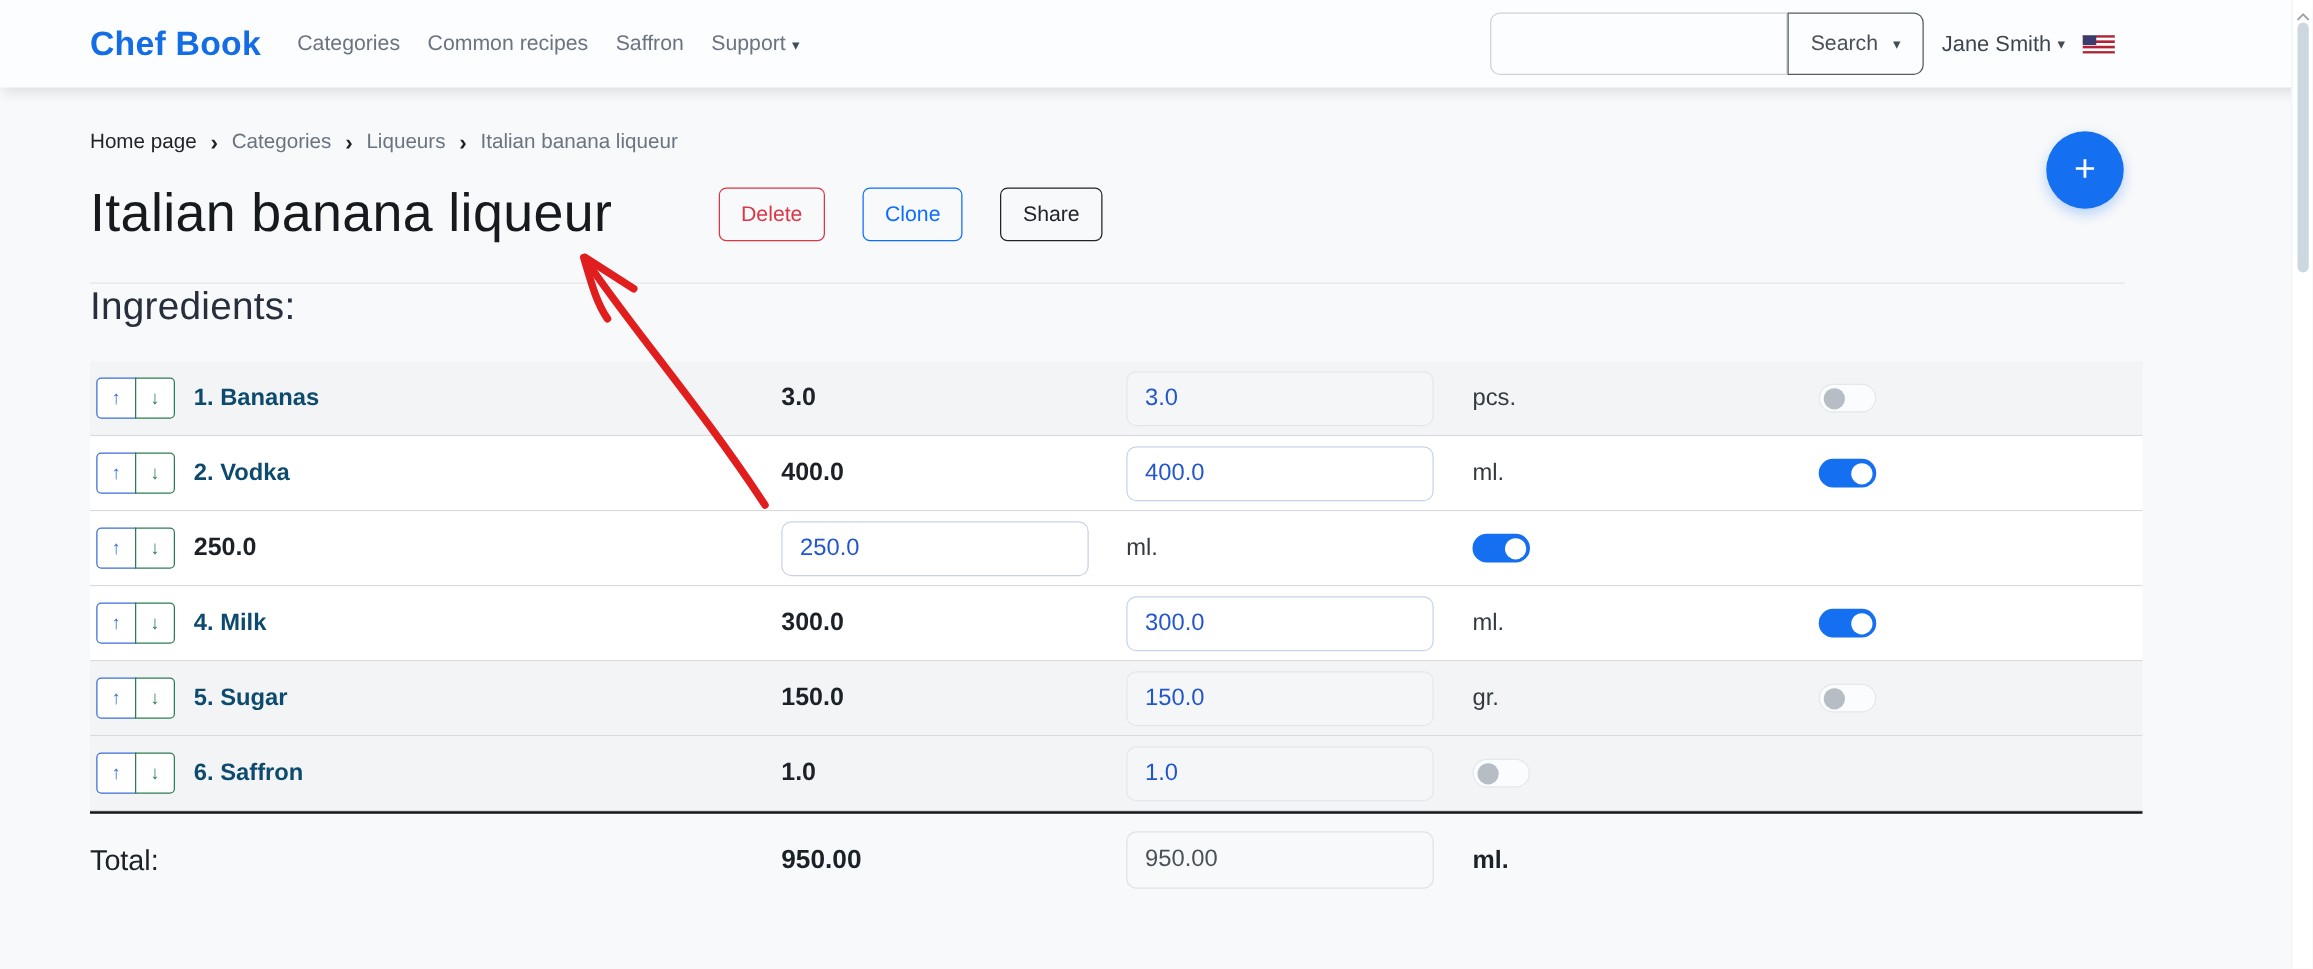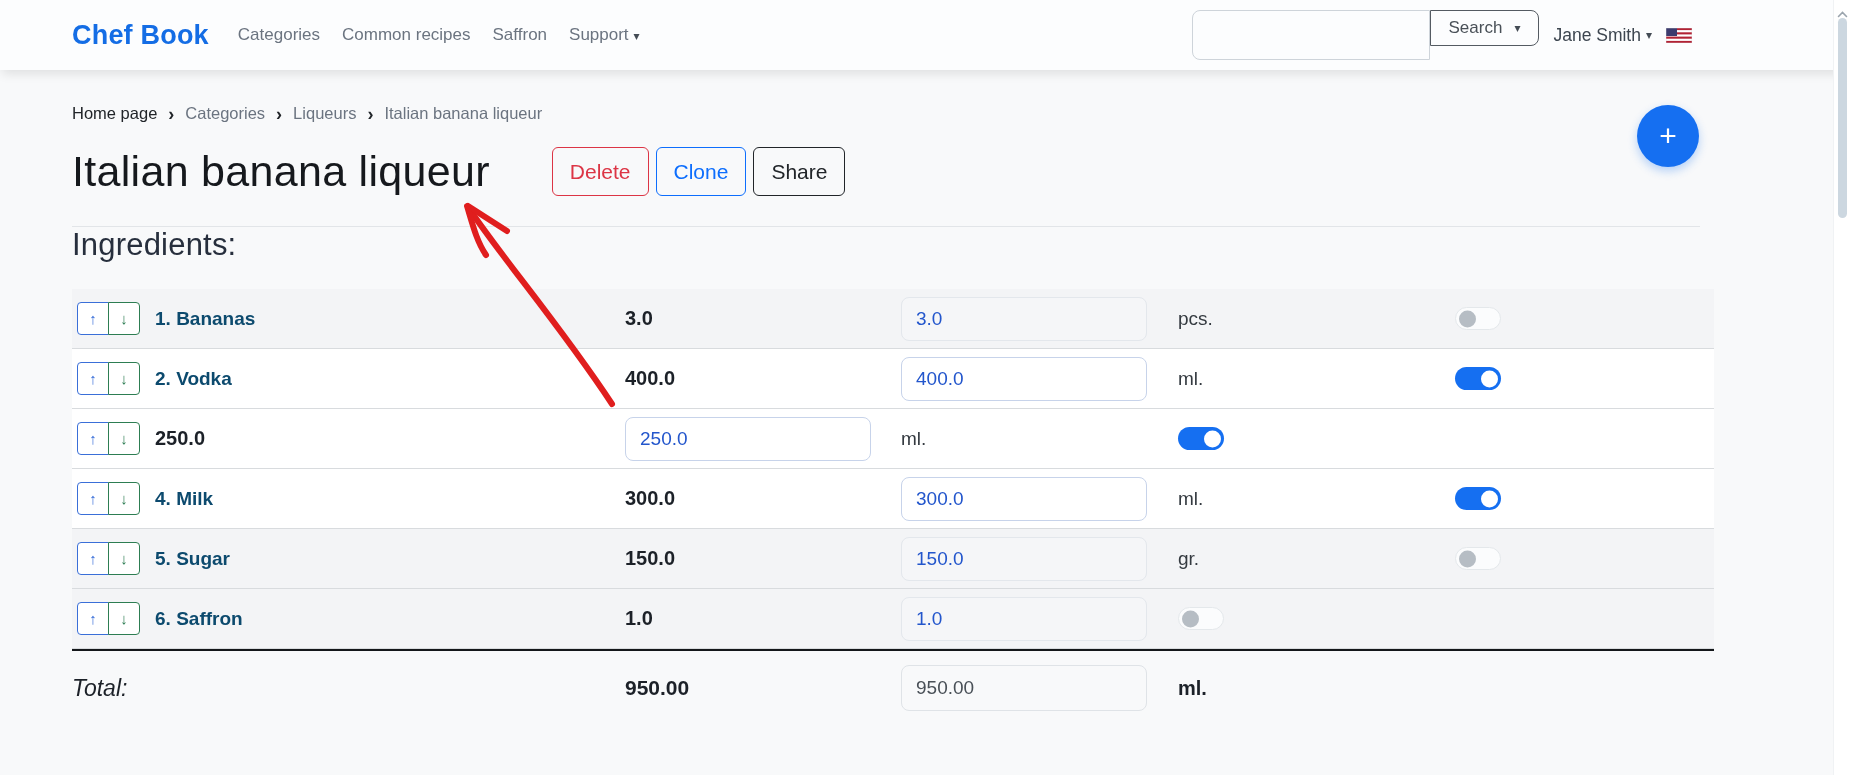--- a/index.html
+++ b/index.html
@@ -29,21 +29,21 @@
   .caret { font-size: 12px; color: #444c55; margin-left: 5px; }
   .nav-right { margin-left: auto; display: flex; align-items: center; }
   .search-group { display: flex; align-items: stretch; }
   .search-input {
     width: 238px; height: 50px;
     border: 1px solid #ced4da; border-radius: 8px 0 0 8px;
     background: #fcfdfe; padding: 0 14px; font-size: 17px; color: #212529;
     outline: none;
   }
   .search-btn {
-    height: 36px; padding: 0 18px;
+    height: 50px; padding: 0 18px;
     border: 1px solid #545b62; border-radius: 0 8px 8px 0;
     background: #fcfdfe; color: #495057; font-size: 17px; cursor: pointer;
     display: flex; align-items: center; gap: 7px;
     font-family: "Liberation Sans", sans-serif;
   }
   .user-menu { display: flex; align-items: center; margin-left: 14px; font-size: 17.5px; color: #3d4650; cursor: pointer; white-space: nowrap; }
   .flag { margin-left: 14px; display: inline-flex; cursor: pointer; }
 
   
   .scrollbar {
@@ -62,22 +62,22 @@
   .breadcrumb { padding-top: 34px; display: flex; align-items: center; font-size: 16.5px; }
   .bc-item { color: #6b7480; cursor: pointer; }
   .bc-item.bc-first { color: #212529; }
   .bc-sep { color: #212529; font-weight: 700; font-size: 18px; margin: 0 11px; line-height: 1; }
 
   .title-row { margin-top: 24px; display: flex; align-items: center; }
   .page-title { font-size: 43px; font-weight: 500; color: #16191d; letter-spacing: .3px; }
   .action-buttons { display: flex; gap: 7px; margin-left: 62px; }
   .abtn {
     font-family: "Liberation Sans", sans-serif;
-    font-size: 21px; padding: 9px 17px; border-radius: 6px;
-    background: transparent; cursor: pointer; line-height: 1.4;
+    font-size: 17px; padding: 9px 17px; border-radius: 6px;
+    background: transparent; cursor: pointer; line-height: 1.4; margin-left: 23px;
   }
   .abtn-delete { border: 1px solid #dc3545; color: #dc3545; }
   .abtn-clone  { border: 1px solid #0d6efd; color: #0d6efd; }
   .abtn-share  { border: 1px solid #212529; color: #212529; }
 
   .fab {
     position: absolute; top: 105px; left: 1637px;
     width: 62px; height: 62px; border-radius: 50%;
     background: #156ff1; border: none; cursor: pointer;
     color: #ffffff; font-size: 30px; font-weight: 400;
@@ -133,21 +133,21 @@
   .toggle.off .knob { left: 3px; background: #b6bdc4; }
 
   
   .total-row {
     display: grid;
     grid-template-columns: 553px 276px 277px 277px auto;
     align-items: center;
     height: 76px;
     border-top: 2px solid #14171a;
   }
-  .total-label { font-size: 23px; font-weight: 500; color: #1c2128; font-style: italic; }
+  .total-label { font-size: 23px; font-weight: 500; color: #1c2128; }
   .total-amount { font-size: 21px; font-weight: 600; color: #1c2128; }
   .total-input {
     width: 246px; height: 46px; border-radius: 8px;
     background: #f8f9fa; border: 1px solid #dfe3e7;
     font-size: 19px; font-weight: 500; color: #495057; padding: 0 14px;
     font-family: "Liberation Sans", sans-serif; outline: none;
   }
   .total-unit { font-size: 20px; font-weight: 700; color: #1c2128; }
 
   

